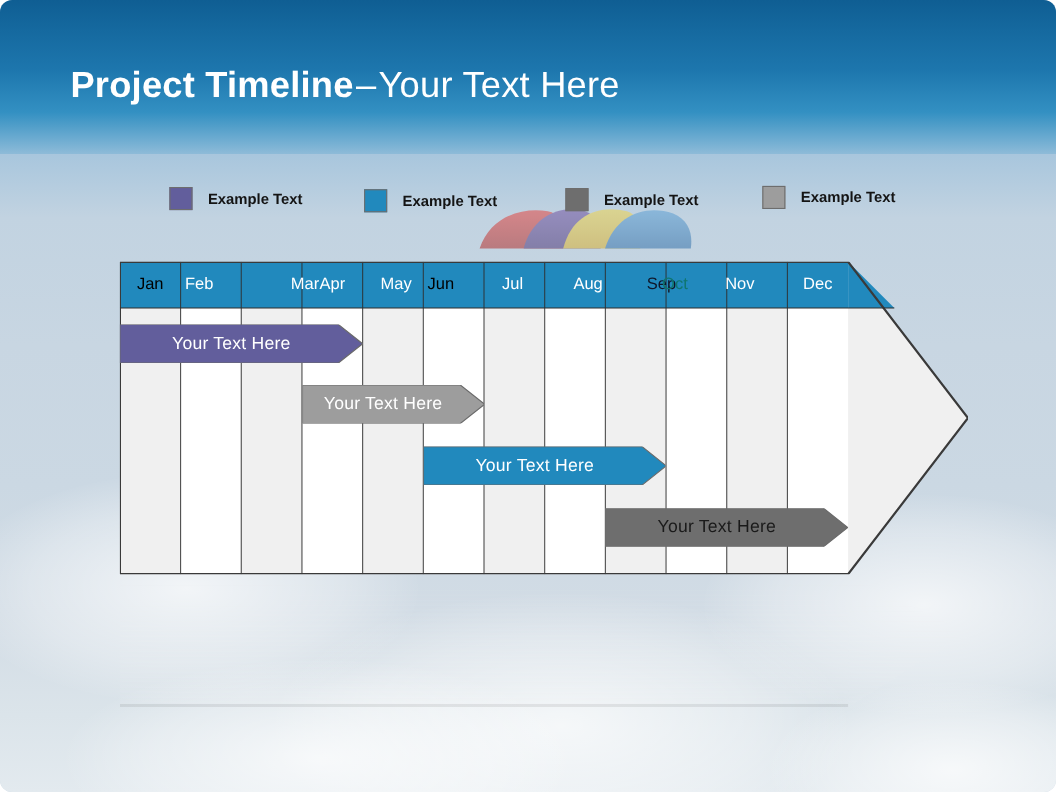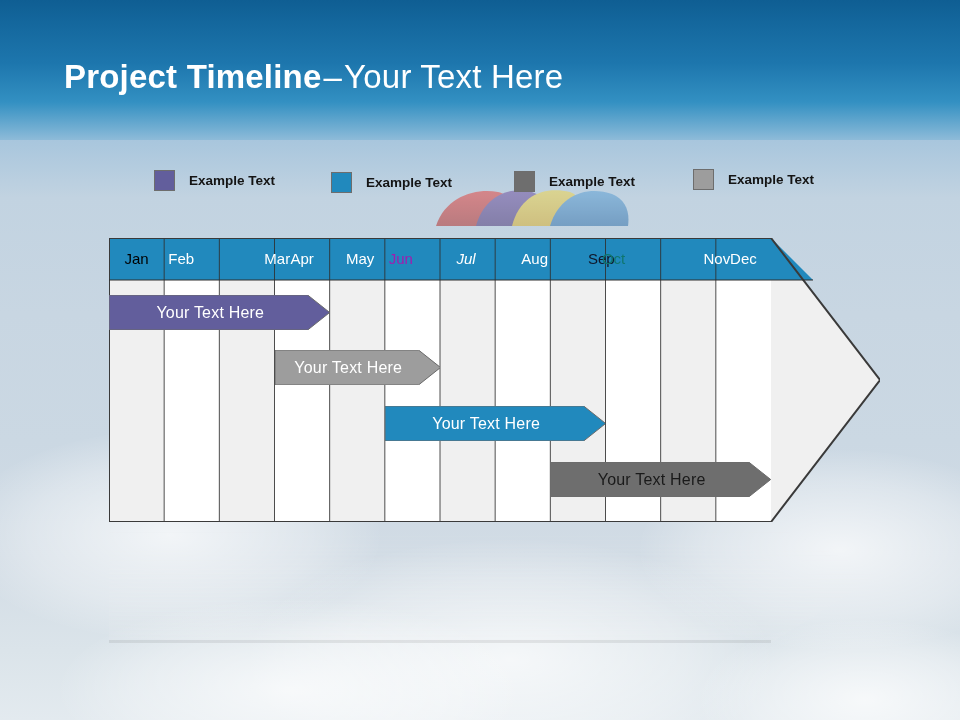--- a/index.html
+++ b/index.html
@@ -9,20 +9,21 @@
   }
   body {
     font-family: "Liberation Sans", sans-serif;
   }
   #slide {
     position: relative;
     width: 960px;
     height: 720px;
     overflow: hidden;
     background: #c9d7e2;
+    border-radius: 11px;
   }
 
   
   .sky-top {
     position: absolute;
     left: 0; top: 0;
     width: 960px; height: 150px;
     background: linear-gradient(to bottom,
         #0f5e93 0%,
         #15699f 18%,
@@ -245,26 +246,26 @@
         <line x1="606.83" y1="0" x2="606.83" y2="284" stroke="#2f2f2f" stroke-width="1" opacity="0.85"></line>
         <path d="M0,0 L662,0 L771,142 L662,284 L0,284 Z" fill="none" stroke="#3a3a3a" stroke-width="2"></path>
         <line x1="0" y1="42" x2="704" y2="42" stroke="#2f2f2f" stroke-width="1"></line>
       </svg>
     <div id="months">
         <div class="month-cell" style="left: 0px; width: 55.1667px; color: #000000;">Jan</div>
         <div class="month-cell" style="left: 55.1667px; width: 34px; color: rgb(255, 255, 255);">Feb</div>
         <div class="month-cell" style="left: 110.333px; width: 55.1667px; color: rgb(255, 255, 255); padding-left: 45px;">Mar</div>
         <div class="month-cell" style="left: 165.5px; width: 55.1667px; color: rgb(255, 255, 255);">Apr</div>
         <div class="month-cell" style="left: 220.667px; width: 61px; color: rgb(255, 255, 255);">May</div>
-        <div class="month-cell" style="left: 275.833px; width: 32px; color: #a21caf;">Jun</div>
-        <div class="month-cell" style="left: 331px; width: 52px; color: rgb(255, 255, 255); font-style: italic;">Jul</div>
+        <div class="month-cell" style="left: 275.833px; width: 32px; color: #000000;">Jun</div>
+        <div class="month-cell" style="left: 331px; width: 52px; color: rgb(255, 255, 255);">Jul</div>
         <div class="month-cell" style="left: 386.167px; width: 79px; color: rgb(255, 255, 255);">Aug</div>
         <div class="month-cell" style="left: 441.333px; width: 70px; color: #0f172a; padding-left: 32px;">Sep</div>
         <div class="month-cell" style="left: 477px; width: 55.1667px; color: #0f766e;">Oct</div>
-        <div class="month-cell" style="left: 566px; width: 55.1667px; color: rgb(255, 255, 255); text-align: right;">Nov</div>
+        <div class="month-cell" style="left: 536px; width: 55.1667px; color: rgb(255, 255, 255);">Nov</div>
         <div class="month-cell" style="left: 606.833px; width: 55.1667px; color: rgb(255, 255, 255);">Dec</div>
       </div>
     <div id="bars">
         <div class="task-bar" style="left: 0px; top: 57px; width: 220.667px;">
           <svg width="220.66666666666666" height="35" viewBox="0 0 220.66666666666666 35">
             <path d="M0,0 L198.66666666666666,0 L220.66666666666666,17.5 L198.66666666666666,35 L0,35 Z" fill="#625e9c" stroke="#6a6a6a" stroke-width="1"></path>
           </svg>
           <span class="task-label" style="color: rgb(255, 255, 255);">Your  Text Here</span>
         </div>
         <div class="task-bar" style="left: 165.5px; top: 112px; width: 165.5px;">

